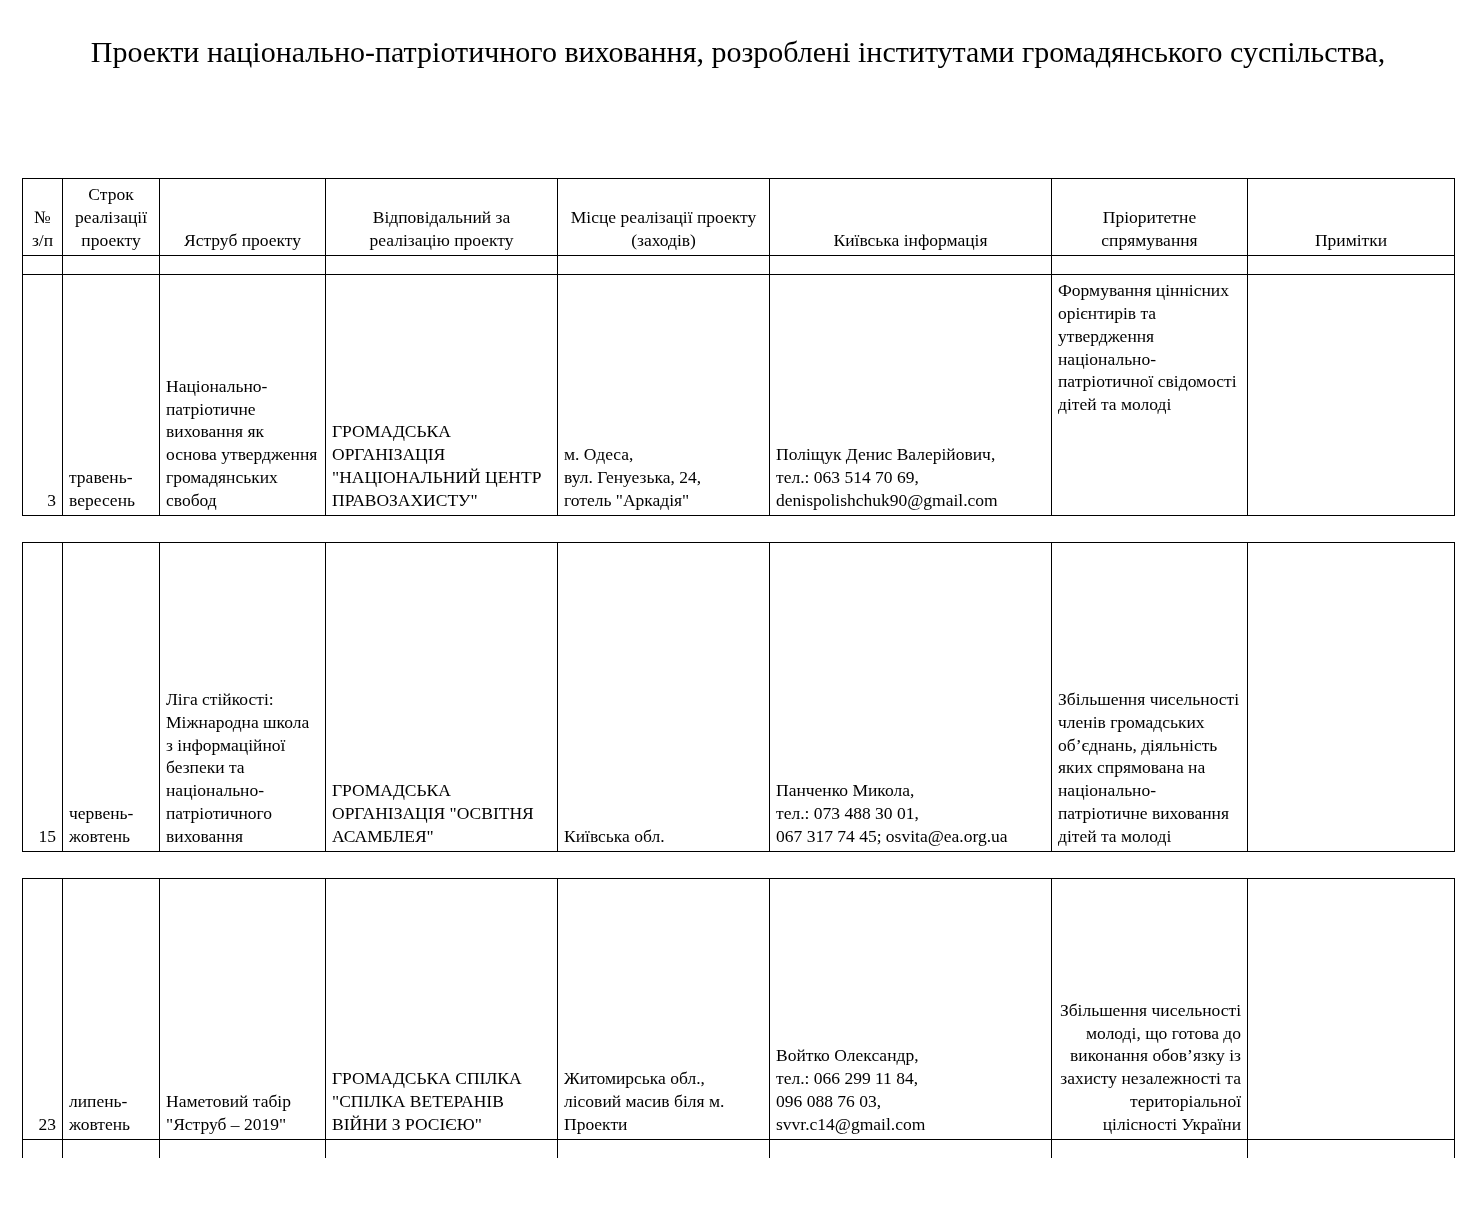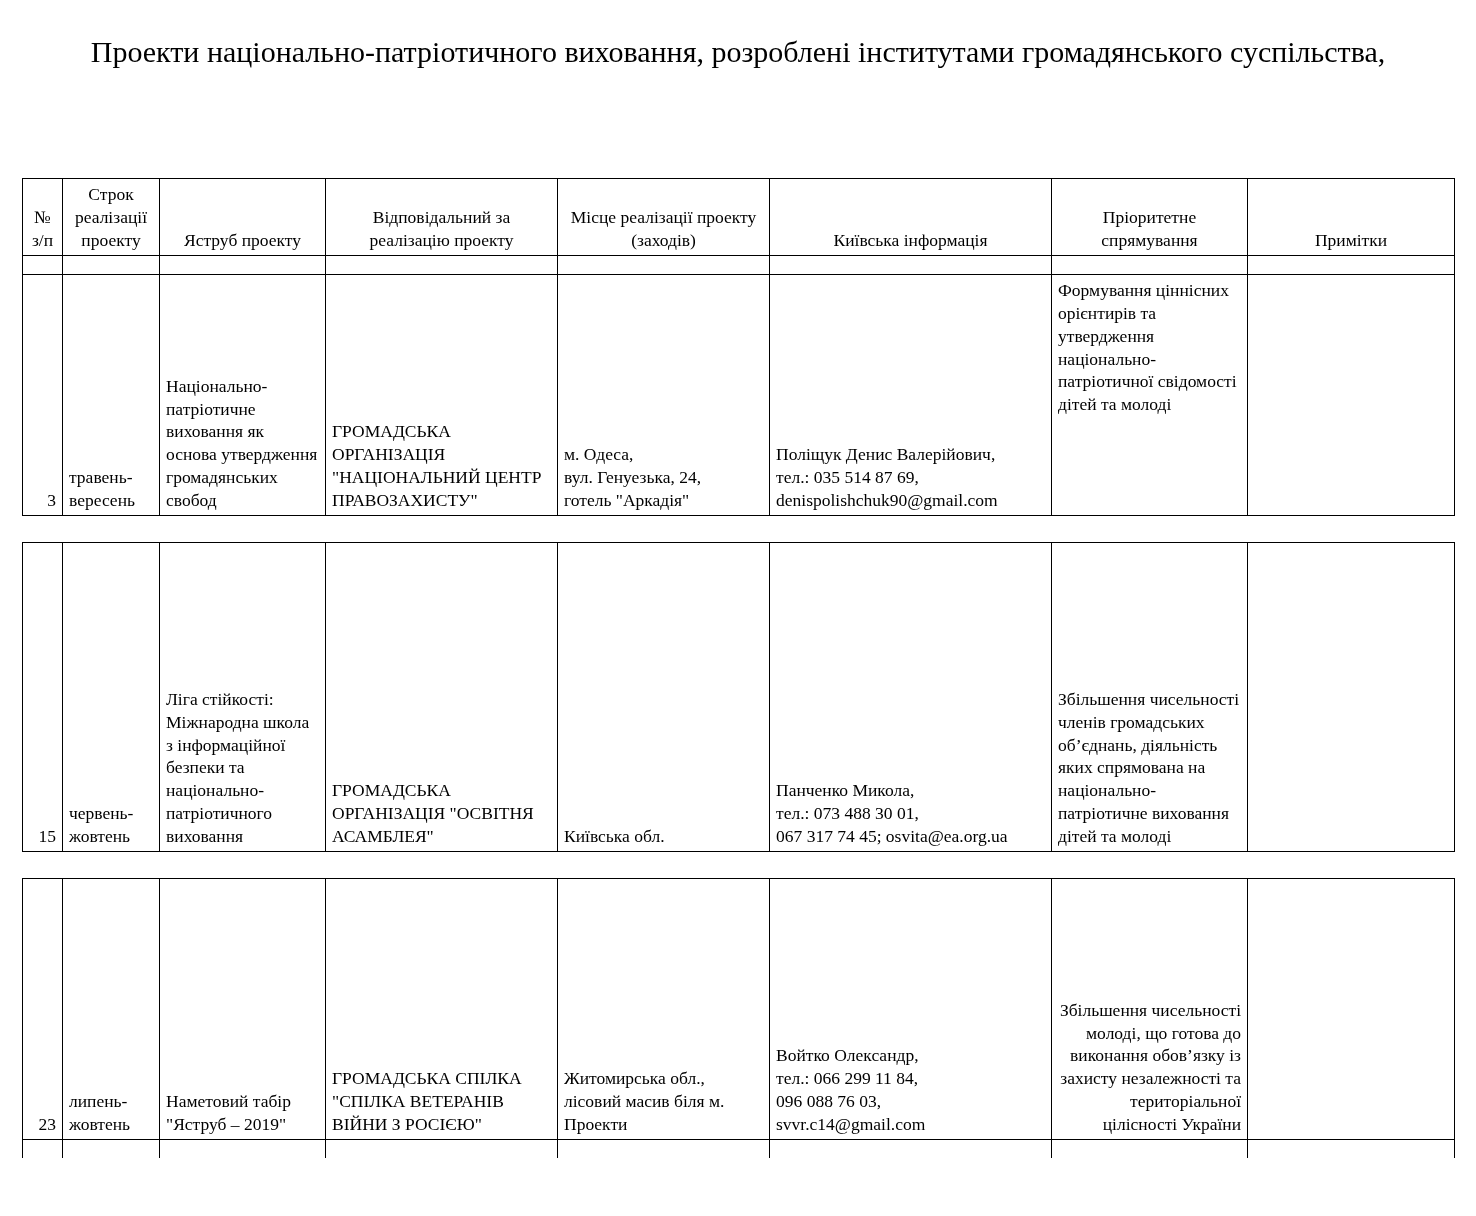--- a/index.html
+++ b/index.html
@@ -134,21 +134,21 @@
 
       <tr class="r1">
         <td class="num">3</td>
         <td class="nowrapish">травень-вересень</td>
         <td>Національно-патріотичне виховання як основа утвердження громадянських свобод</td>
         <td>ГРОМАДСЬКА ОРГАНІЗАЦІЯ "НАЦІОНАЛЬНИЙ ЦЕНТР ПРАВОЗАХИСТУ"</td>
         <td class="nowrapish">м. Одеса,
 вул. Генуезька, 24,
 готель "Аркадія"</td>
         <td class="nowrapish">Поліщук Денис Валерійович,
-тел.: 035 514 87 69,
+тел.: 063 514 70 69,
 denispolishchuk90@gmail.com</td>
         <td style="vertical-align:top;">Формування ціннісних орієнтирів та утвердження національно-патріотичної свідомості дітей та молоді</td>
         <td></td>
       </tr>
 
       <tr class="blank-wide">
         <td colspan="8"></td>
       </tr>
 
       <tr class="r2">

